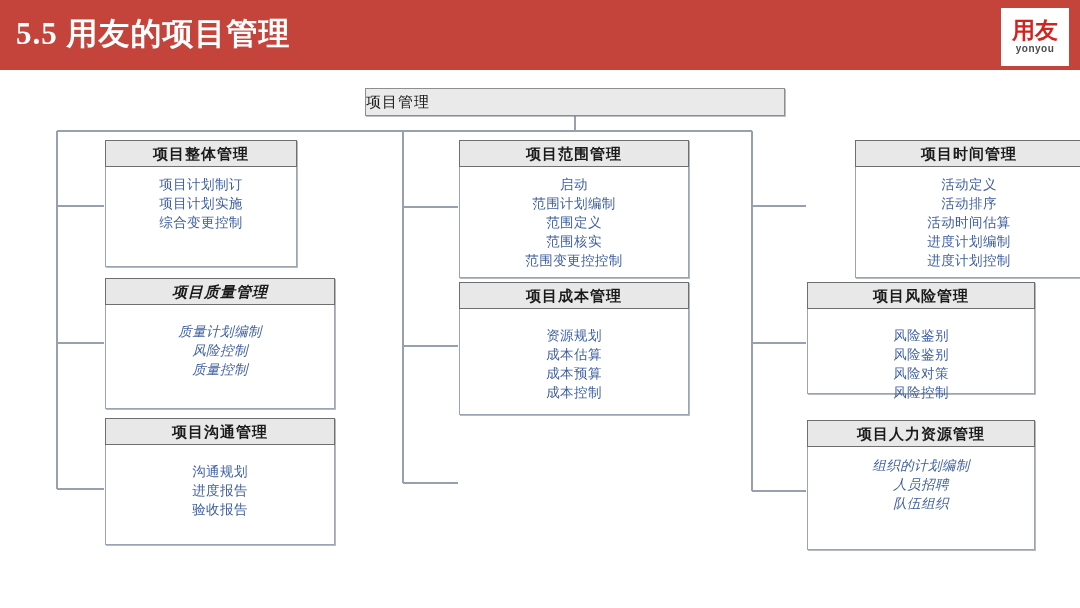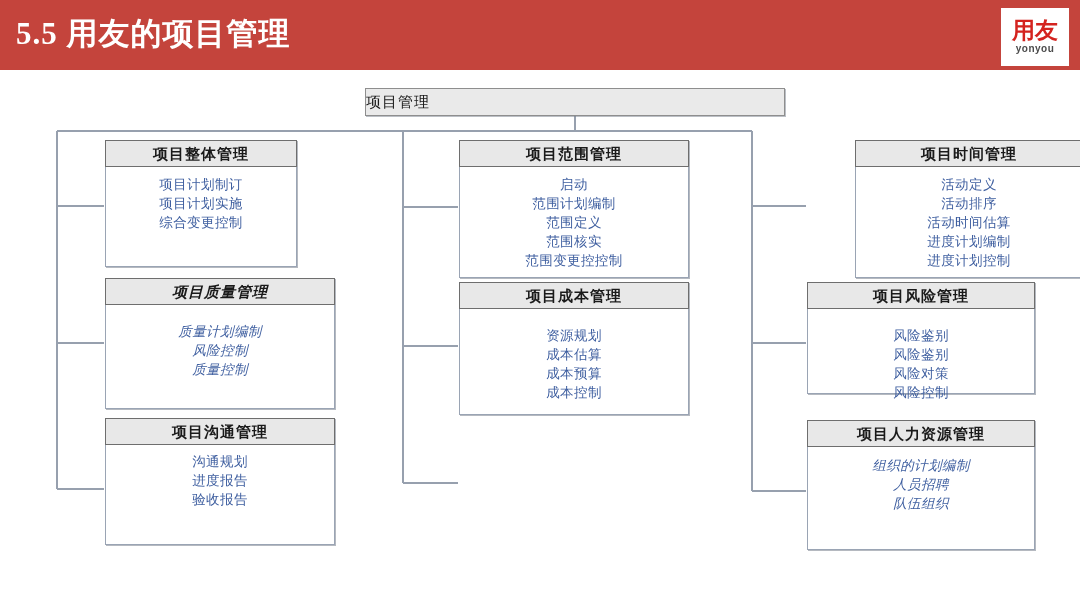--- a/index.html
+++ b/index.html
@@ -142,21 +142,21 @@
     <div class="node-head">项目质量管理</div>
     <div class="node-body" style="padding-top:18px;text-align:center;">
       <div class="item">质量计划编制</div>
       <div class="item">风险控制</div>
       <div class="item">质量控制</div>
     </div>
   </div>
 
   <div class="node" style="left:105px;top:348px;width:230px;height:127px;">
     <div class="node-head">项目沟通管理</div>
-    <div class="node-body" style="padding-top:8px;">
+    <div class="node-body" style="padding-top:18px;">
       <div class="item">沟通规划</div>
       <div class="item">进度报告</div>
       <div class="item">验收报告</div>
     </div>
   </div>
 
   <div class="node" style="left:459px;top:70px;width:230px;height:138px;">
     <div class="node-head">项目范围管理</div>
     <div class="node-body">
       <div class="item">启动</div>

